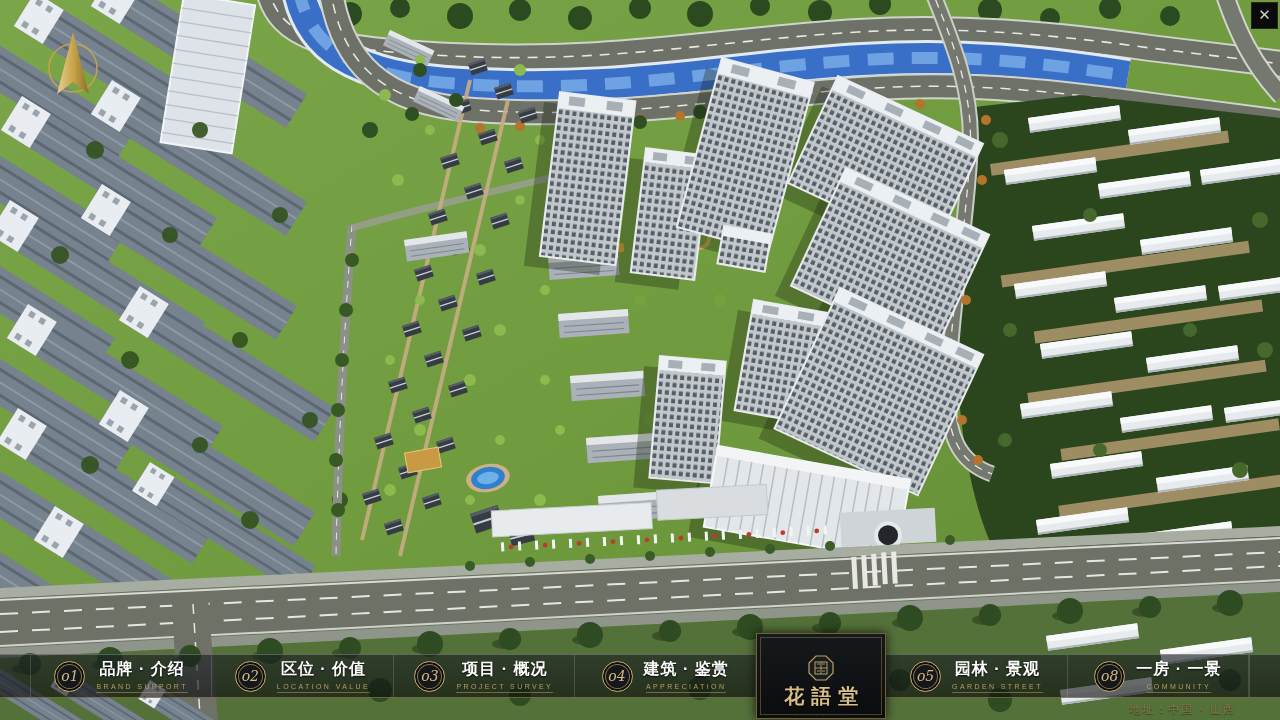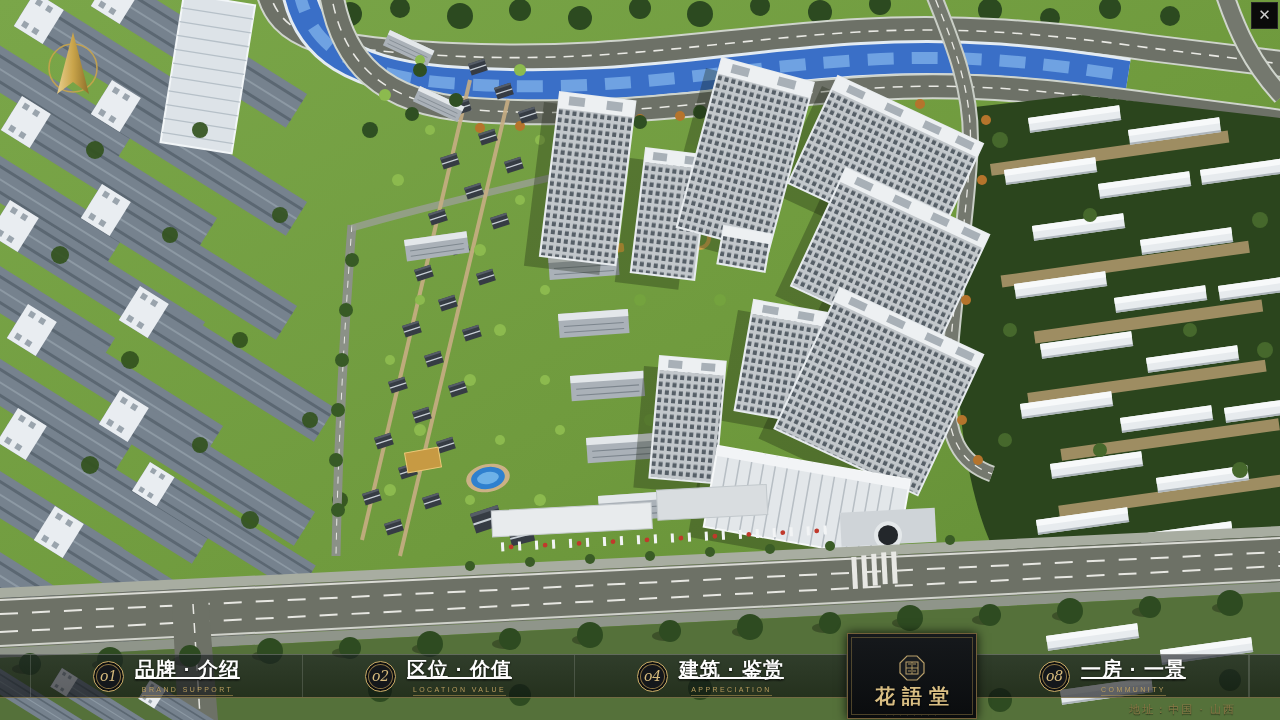--- a/index.html
+++ b/index.html
@@ -23,22 +23,22 @@
   .nav-edge{flex:0 0 30px;border-right:1px solid rgba(255,255,255,.15);}
   .nav-edge.right{border-right:none;border-left:1px solid rgba(255,255,255,.15);}
   .nav-item{flex:1 1 0;display:flex;align-items:center;justify-content:center;gap:11px;
     border-right:1px solid rgba(255,255,255,.15);cursor:pointer;}
   .badge{width:29px;height:29px;border-radius:50%;flex:0 0 29px;
     background:#14171b;border:1px solid #c7aa66;
     box-shadow:inset 0 0 0 2px #0c0e10,inset 0 0 0 3px #8d7544;
     color:#d6ba7c;font-family:"DejaVu Serif","Liberation Serif",serif;font-style:italic;
     font-size:14px;display:flex;align-items:center;justify-content:center;}
   .labels{display:flex;flex-direction:column;align-items:center;}
-  .zh{font-size:20px;font-weight:700;color:#fdfdfd;letter-spacing:1px;white-space:nowrap;
-    text-shadow:0 1px 2px rgba(0,0,0,.85);text-decoration:underline;}
+  .zh{font-size:16px;font-weight:700;color:#fdfdfd;letter-spacing:1px;white-space:nowrap;
+    text-shadow:0 1px 2px rgba(0,0,0,.85);}
   .en{font-size:7px;color:#b99d5e;letter-spacing:2.4px;margin-top:3px;white-space:nowrap;
     border-bottom:1px solid rgba(182,152,86,.55);padding-bottom:2px;}
 
   
   .logo-box{flex:0 0 130px;height:86px;margin-top:-22px;position:relative;z-index:5;cursor:pointer;
     background:linear-gradient(#16191c,#0a0c0e);border:1px solid #74603a;
     box-shadow:0 0 10px rgba(0,0,0,.8);display:flex;flex-direction:column;align-items:center;
     justify-content:flex-end;padding-top:7px;box-sizing:border-box;}
   .logo-box::before{content:"";position:absolute;inset:3px;border:1px solid rgba(158,132,74,.45);pointer-events:none;}
   .seal{width:26px;height:26px;display:block;}
@@ -578,38 +578,52 @@
         </span>
     </div>
     <div class="nav-item">
       <span class="badge">o2</span>
       <span class="labels">
           <span class="zh">区位 · 价值</span>
       <span class="en">LOCATION VALUE</span>
         </span>
     </div>
     <div class="nav-item">
+      <span class="badge">o3</span>
+      <span class="labels">
+          <span class="zh">项目 · 概况</span>
+      <span class="en">PROJECT SURVEY</span>
+        </span>
+    </div>
+    <div class="nav-item">
       <span class="badge">o4</span>
       <span class="labels">
           <span class="zh">建筑 · 鉴赏</span>
       <span class="en">APPRECIATION</span>
         </span>
     </div>
 
     <div class="logo-box">
       <svg class="seal" viewBox="0 0 26 26" xmlns="http://www.w3.org/2000/svg">
         <polygon points="8,1 18,1 25,8 25,18 18,25 8,25 1,18 1,8" fill="#1a1d20" stroke="#b9a06a" stroke-width="1.2"></polygon>
         <rect x="7" y="7" width="12" height="12" fill="none" stroke="#b9a06a" stroke-width="1"></rect>
         <path d="M13,7 V19 M7,13 H19 M9,9 h3 M14,9 h3 M9,16 h3 M14,16 h3" stroke="#b9a06a" stroke-width="0.9" fill="none"></path>
       </svg>
       <div class="logo-title">花語堂</div>
       <div class="logo-sub">· · · · · · · ·</div>
     </div>
 
     <div class="nav-item">
+      <span class="badge">o5</span>
+      <span class="labels">
+          <span class="zh">园林 · 景观</span>
+      <span class="en">GARDEN STREET</span>
+        </span>
+    </div>
+    <div class="nav-item">
       <span class="badge">o8</span>
       <span class="labels">
           <span class="zh">一房 · 一景</span>
       <span class="en">COMMUNITY</span>
         </span>
     </div>
 
     <div class="nav-edge right"></div>
   </nav>
 

